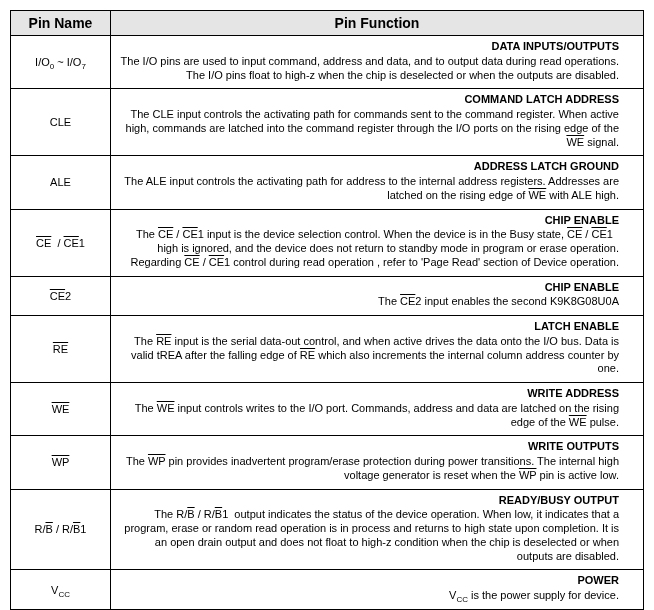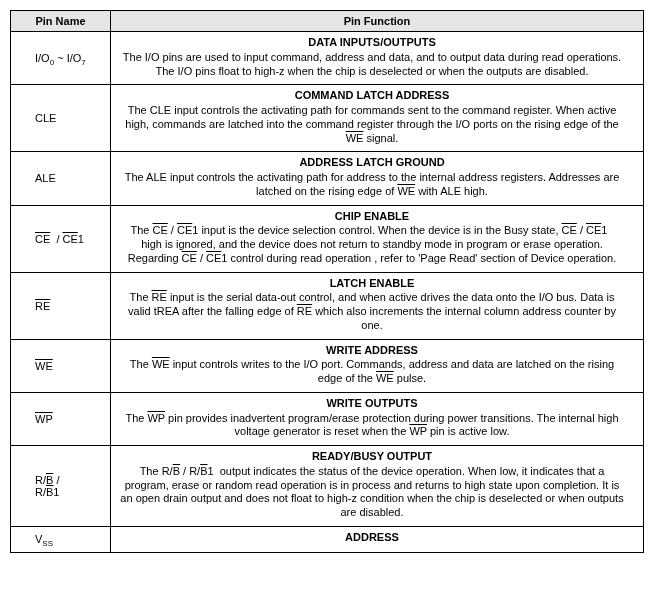--- a/index.html
+++ b/index.html
@@ -17,31 +17,32 @@
   }
   th, td {
     border: 1px solid #000;
     vertical-align: middle;
   }
   th {
     background: #e5e5e5;
     font-weight: bold;
     text-align: center;
     padding: 4px 6px;
-    font-size: 11px;
+    font-size: 14px;
   }
   col.pin-col { width: 100px; }
   col.func-col { width: auto; }
   td.pin {
-    padding: 4px 24px;
+    text-align: center;
+    padding: 4px 6px;
     font-size: 11px;
   }
   td.func {
-    text-align: center;
-    padding: 4px 18px 6px 8px;
+    text-align: right;
+    padding: 4px 24px 6px 8px;
     font-size: 11px;
     line-height: 1.25;
     margin-top: 13px;
   }
   .title {
     font-weight: bold;
     display: block;
     margin-bottom: 1px;
   }
   .ovl {
@@ -78,35 +79,43 @@
       </tr>
       <tr>
         <td class="pin">ALE</td>
         <td class="func"><span class="title">ADDRESS LATCH GROUND</span><span>The ALE input controls the activating path for address to the internal address registers. Addresses are latched on the rising edge of <span class="ovl">WE</span> with ALE high.</span></td>
       </tr>
       <tr>
         <td class="pin"><span class="ovl">CE</span>&nbsp; / <span class="ovl">CE</span>1</td>
         <td class="func"><span class="title">CHIP ENABLE</span><span>The <span class="ovl">CE</span> / <span class="ovl">CE</span>1 input is the device selection control. When the device is in the Busy state, <span class="ovl">CE</span> / <span class="ovl">CE</span>1&nbsp;&nbsp; high is ignored, and the device does not return to standby mode in program or erase operation.<br>Regarding <span class="ovl">CE</span> / <span class="ovl">CE</span>1 control during read operation , refer to 'Page Read' section of Device operation.</span></td>
       </tr>
       <tr>
+        <td class="pin"><span class="ovl">CE</span>2</td>
+        <td class="func"><span class="title">CHIP ENABLE</span><span>The <span class="ovl">CE</span>2 input enables the second K9K8G08U0A</span></td>
+      </tr>
+      <tr>
         <td class="pin"><span class="ovl">RE</span></td>
         <td class="func"><span class="title">LATCH ENABLE</span><span>The <span class="ovl">RE</span> input is the serial data-out control, and when active drives the data onto the I/O bus. Data is valid tREA after the falling edge of <span class="ovl">RE</span> which also increments the internal column address counter by one.</span></td>
       </tr>
       <tr>
         <td class="pin"><span class="ovl">WE</span></td>
         <td class="func"><span class="title">WRITE ADDRESS</span><span>The <span class="ovl">WE</span> input controls writes to the I/O port. Commands, address and data are latched on the rising edge of the <span class="ovl">WE</span> pulse.</span></td>
       </tr>
       <tr>
         <td class="pin"><span class="ovl">WP</span></td>
         <td class="func"><span class="title">WRITE OUTPUTS</span><span>The <span class="ovl">WP</span> pin provides inadvertent program/erase protection during power transitions. The internal high voltage generator is reset when the <span class="ovl">WP</span> pin is active low.</span></td>
       </tr>
       <tr>
         <td class="pin">R/<span class="ovl">B</span> / R/<span class="ovl">B</span>1</td>
         <td class="func"><span class="title">READY/BUSY OUTPUT</span><span>The R/<span class="ovl">B</span> / R/<span class="ovl">B</span>1&nbsp; output indicates the status of the device operation. When low, it indicates that a program, erase or random read operation is in process and returns to high state upon completion. It is an open drain output and does not float to high-z condition when the chip is deselected or when outputs are disabled.</span></td>
       </tr>
       <tr>
+        <td class="pin">V<span class="sub">CC</span></td>
+        <td class="func"><span class="title">POWER</span><span>V<span class="sub">CC</span> is the power supply for device.</span></td>
+      </tr>
+      <tr>
         <td class="pin">V<span class="sub">SS</span></td>
         <td class="func">
           <span class="title">ADDRESS</span>
         </td>
       </tr>
     </tbody>
 </table>
 
 </body></html>

